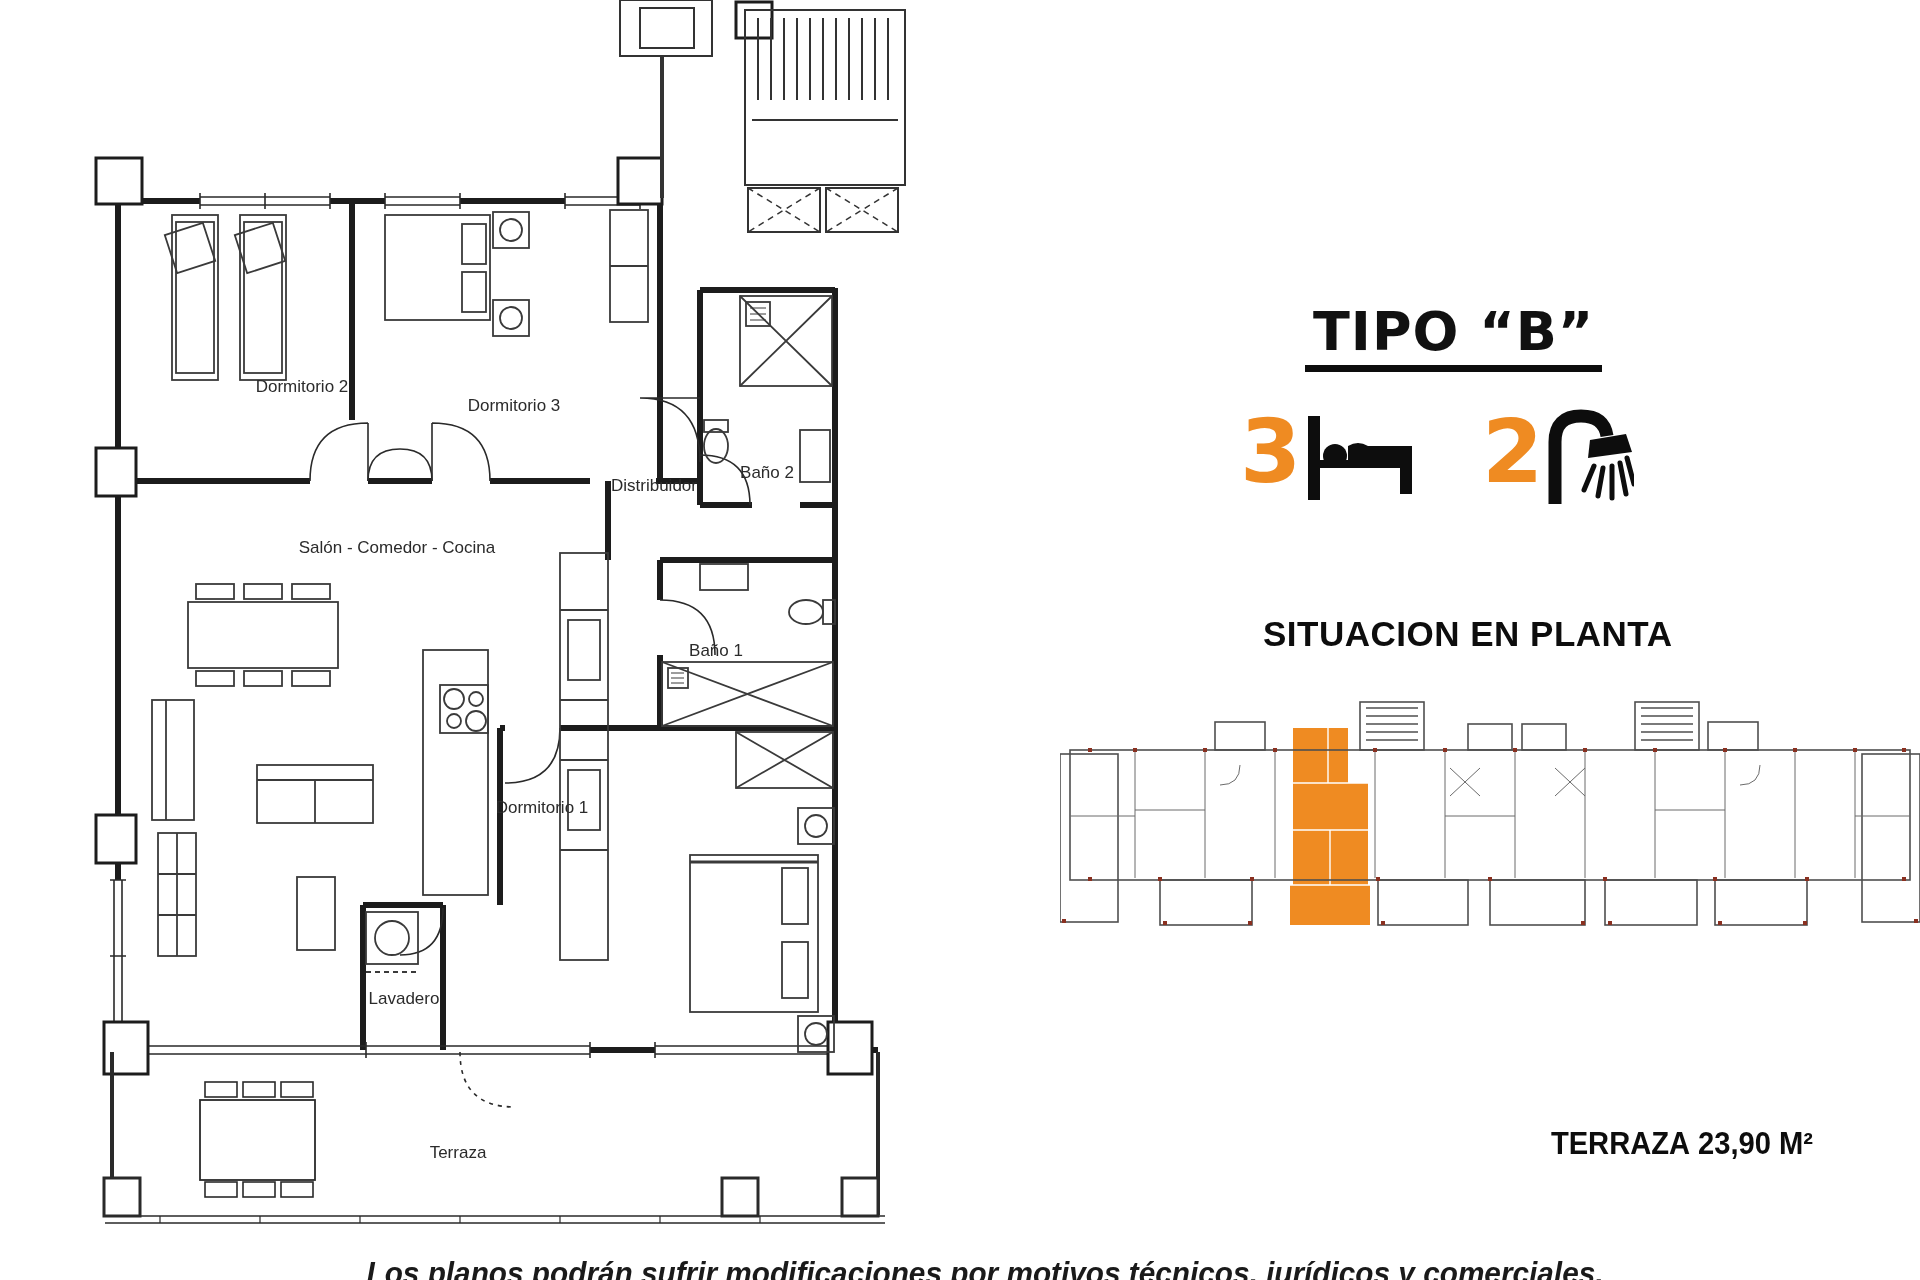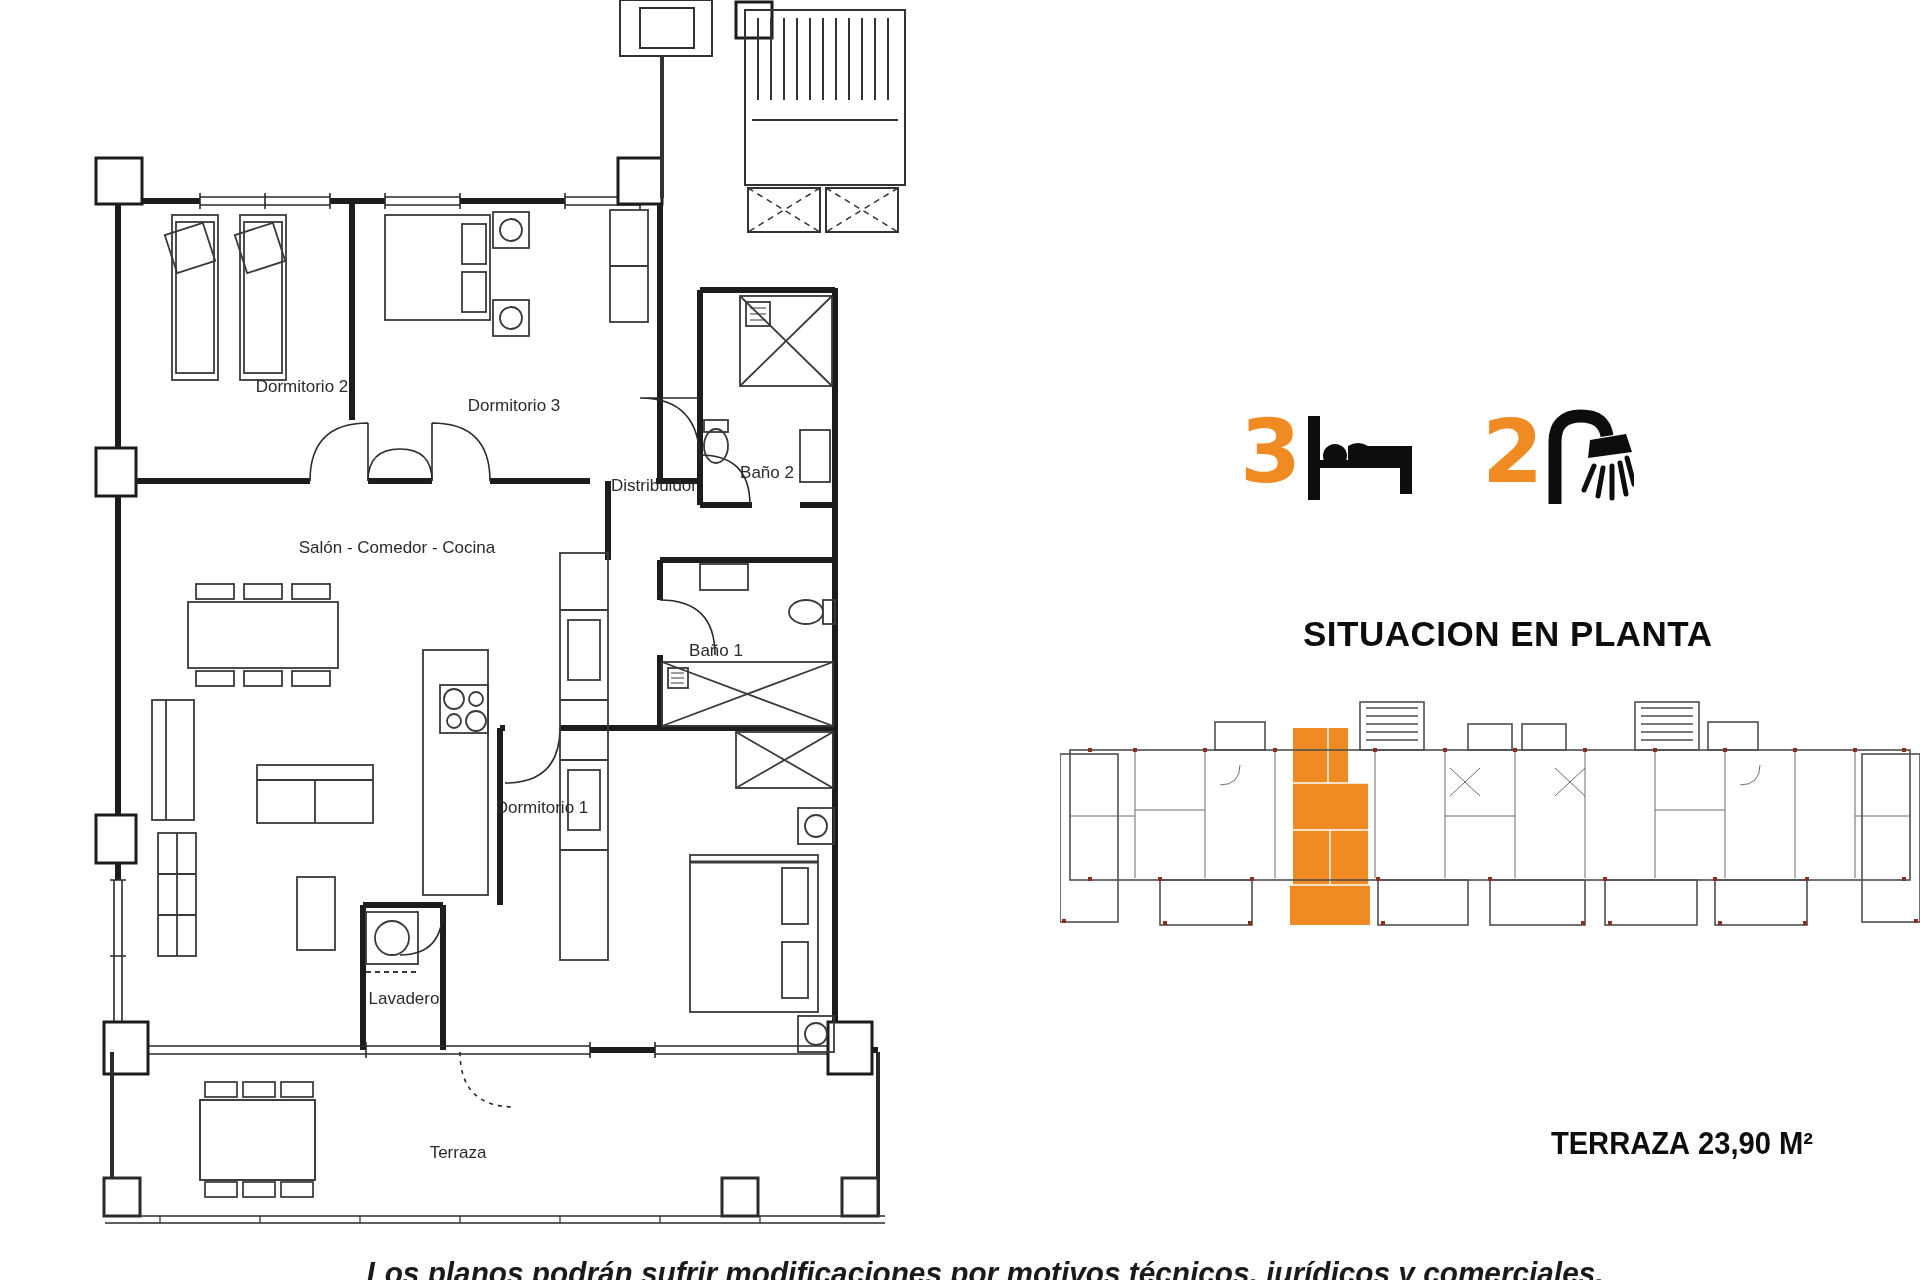--- a/index.html
+++ b/index.html
@@ -4,21 +4,21 @@
 <style>
   html,body{margin:0;padding:0;background:#ffffff;}
   #stage{position:relative;width:1920px;height:1280px;background:#fff;overflow:hidden;
          font-family:"Liberation Sans",sans-serif;color:#111;}
   svg text{font-family:"Liberation Sans",sans-serif;fill:#2b2b2b;}
   .plan-label{font-size:17px;}
   .abs{position:absolute;}
   .type-title{font-family:"DejaVu Sans",sans-serif;font-weight:bold;font-size:54px;
               letter-spacing:1px;border-bottom:7px solid #0d0d0d;padding:0 8px 2px 8px;}
   .feat-num{font-family:"DejaVu Sans",sans-serif;font-weight:bold;font-size:88px;line-height:88px;}
-  .section-title{font-weight:bold;font-size:35px;letter-spacing:0.5px;color:#0d0d0d;margin-left:40px;}
+  .section-title{font-weight:bold;font-size:35px;letter-spacing:0.5px;color:#0d0d0d;}
   .area-row{position:absolute;width:860px;height:40px;}
   .area-label{position:absolute;right:230px;top:0;font-weight:bold;font-size:31px;color:#0d0d0d;
               white-space:nowrap;transform:scaleX(0.94);transform-origin:100% 50%;}
   .area-value{position:absolute;left:638px;top:0;font-weight:bold;font-size:31px;color:#0d0d0d;
               white-space:nowrap;transform:scaleX(0.94);transform-origin:0 50%;}
   .disclaimer{font-style:italic;font-weight:bold;font-size:31px;color:#1a1a1a;white-space:nowrap;
               transform:translateX(-50%) scaleX(0.96);}
 </style>
 </head>
 <body>
@@ -206,20 +206,21 @@
       <text class="plan-label" x="767" y="478" text-anchor="middle">Baño 2</text>
       <text class="plan-label" x="654" y="491" text-anchor="middle">Distribuidor</text>
       <text class="plan-label" x="397" y="553" text-anchor="middle">Salón - Comedor - Cocina</text>
       <text class="plan-label" x="716" y="656" text-anchor="middle">Baño 1</text>
       <text class="plan-label" x="542" y="813" text-anchor="middle">Dormitorio 1</text>
       <text class="plan-label" x="404" y="1004" text-anchor="middle">Lavadero</text>
       <text class="plan-label" x="458" y="1158" text-anchor="middle">Terraza</text>
     </g>
   </svg>
 
+  <div class="abs type-title" style="left:1305px;top:300px;">TIPO “B”</div>
 
   <div class="abs" style="left:1240px;top:408px;width:180px;height:100px;">
     <span class="feat-num" style="color:#EF8B22;">3</span>
     <svg class="abs" style="left:68px;top:8px" width="108" height="84" viewBox="0 0 108 84">
       <g fill="#0d0d0d">
         <rect x="0" y="0" width="12" height="84"></rect>
         <circle cx="27" cy="40" r="12"></circle>
         <path d="M40,30 Q50,24 60,30 L104,30 L104,52 L40,52 Z"></path>
         <rect x="92" y="52" width="12" height="26"></rect>
         <rect x="12" y="44" width="32" height="8"></rect>

